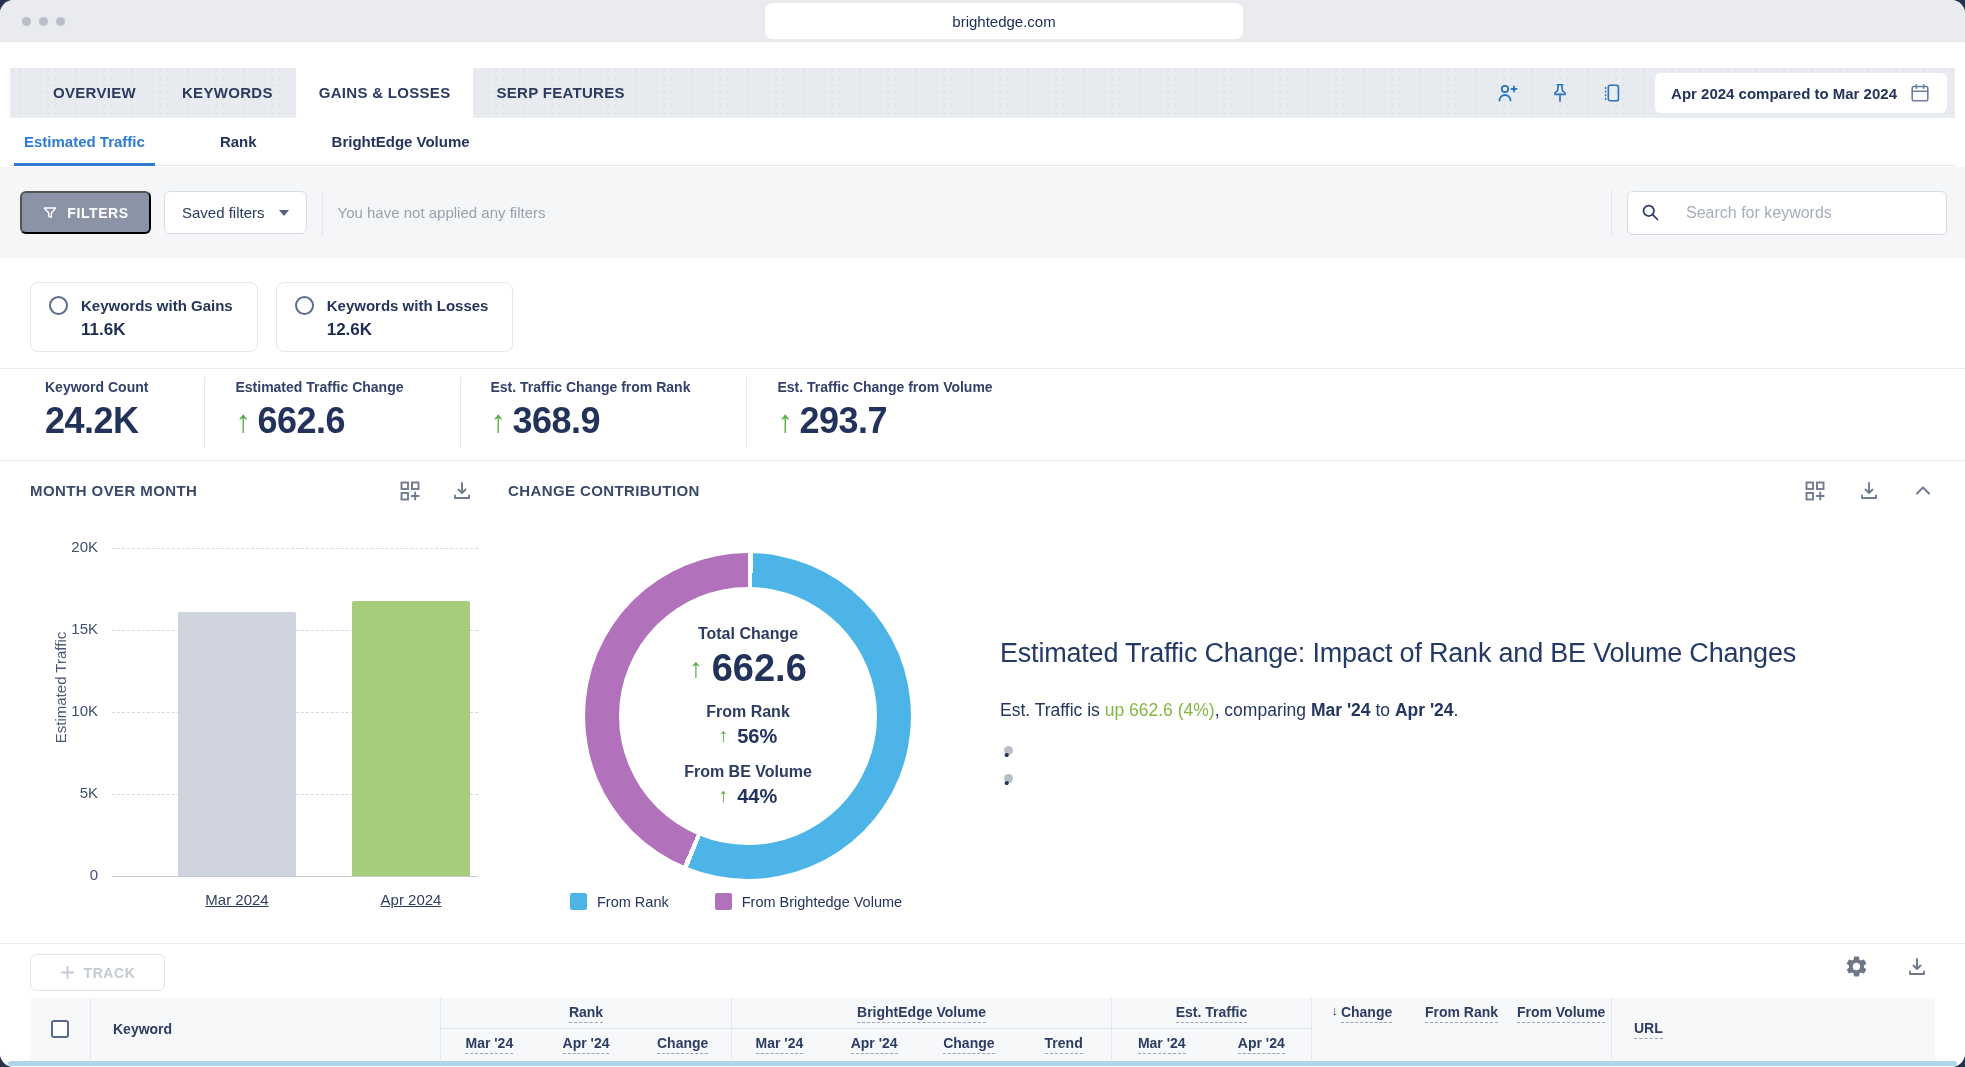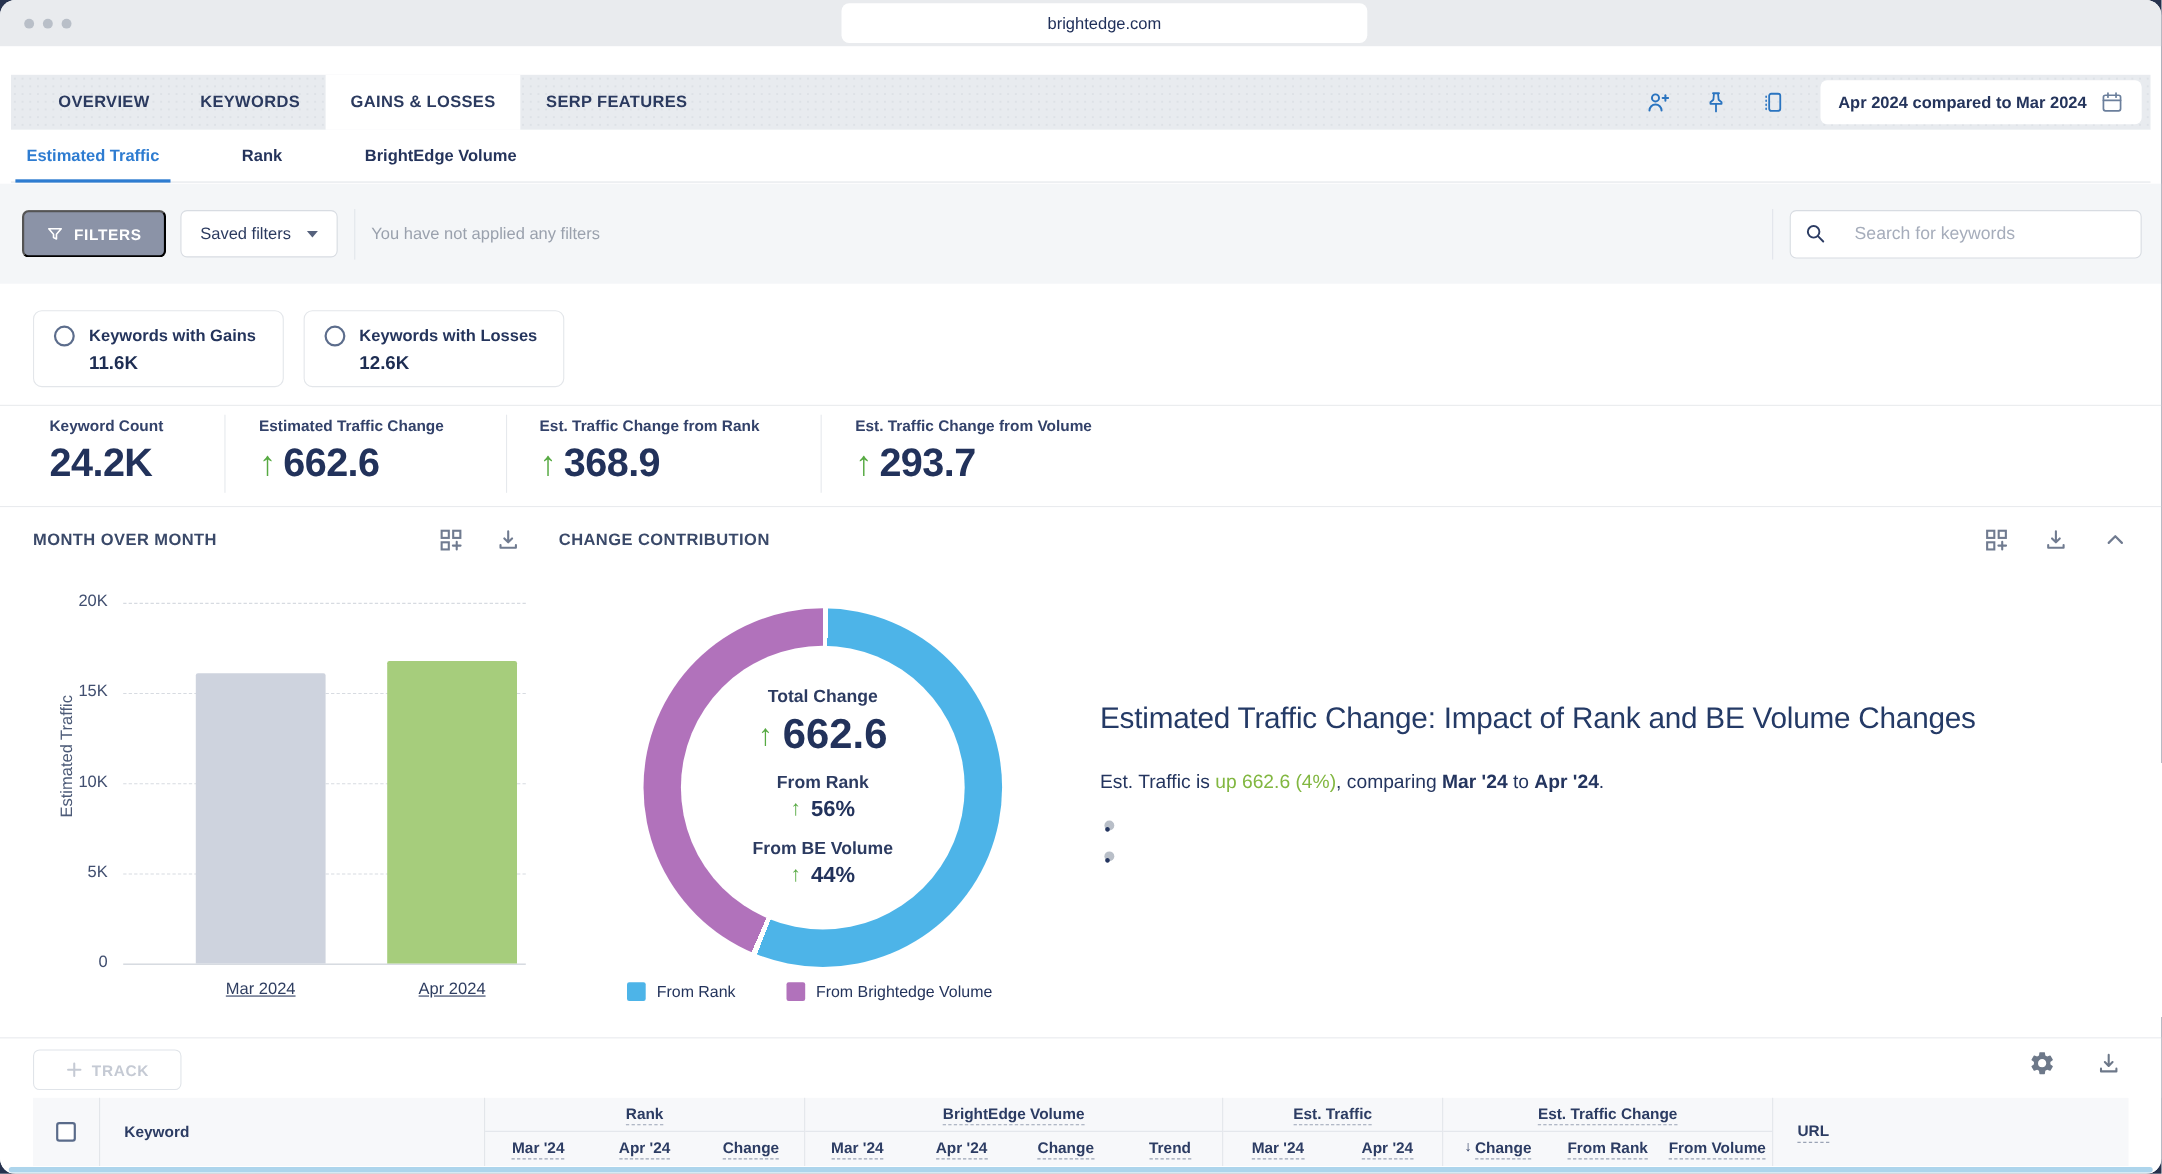--- a/index.html
+++ b/index.html
@@ -439,23 +439,20 @@
           <div class="g-cols">
             <div class="g-col">
               <span class="u">Mar '24</span>
             </div>
             <div class="g-col">
               <span class="u">Apr '24</span>
             </div>
           </div>
         </div>
         <div class="tgroup" style="width: 300px;">
-          <div class="g-label-row">
-            <span class="u">Est. Traffic Change</span>
-          </div>
           <div class="g-cols">
             <div class="g-col">
               <span class="sort-arrow">↓</span>
               <span class="u">Change</span>
             </div>
             <div class="g-col">
               <span class="u">From Rank</span>
             </div>
             <div class="g-col">
               <span class="u">From Volume</span>

